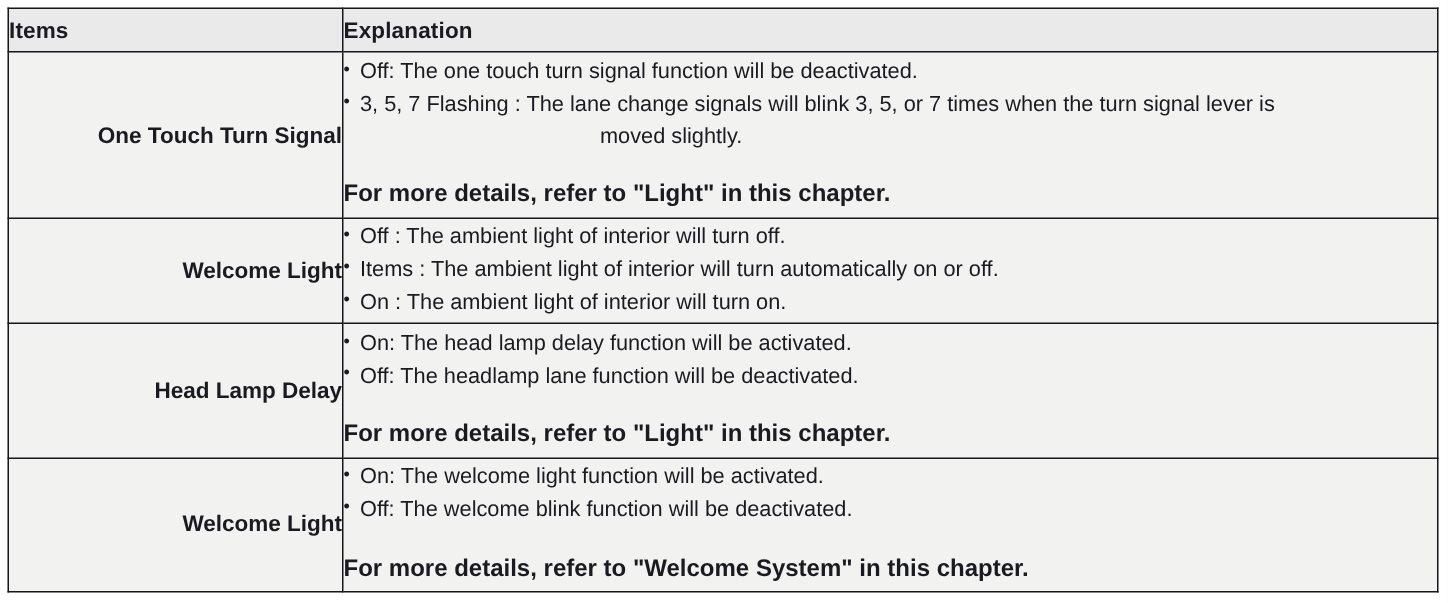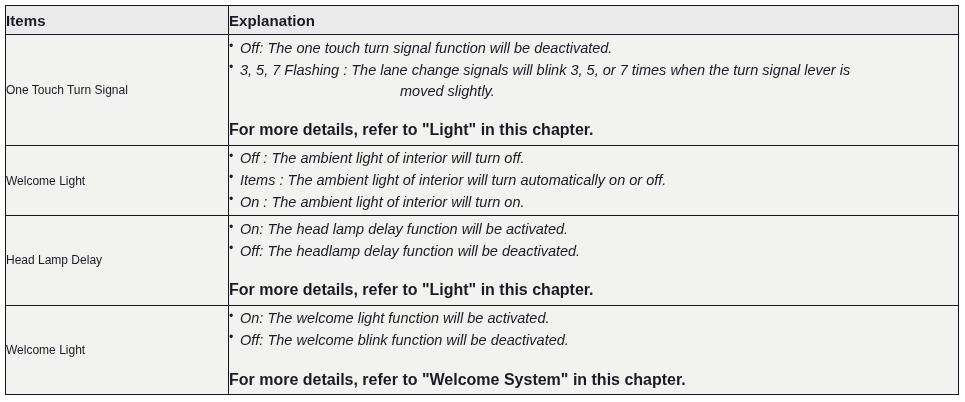--- a/index.html
+++ b/index.html
@@ -47,39 +47,38 @@
     text-align: left;
     height: 28px;
     letter-spacing: 0.1px;
   }
 
   col.col-items { width: 223px; }
   col.col-expl  { width: auto; }
 
   
   td.item-cell {
-    text-align: left;
-    font-size: 12px;
-    font-weight: normal;
+    text-align: right;
+    font-size: 15px;
+    font-weight: bold;
     padding: 4px 6px;
   }
 
   
   td.expl-cell {
     vertical-align: top;
     padding: 7px 10px 7px 10px;
     font-size: 14.5px;
     line-height: 1.42;
   }
 
   ul.bullets {
     list-style: none;
     margin: 0;
     padding: 0;
-    font-style: italic;
   }
   ul.bullets li {
     position: relative;
     padding-left: 11px;
     margin: 0 0 1px 0;
   }
   ul.bullets li::before {
     content: "\2022";
     position: absolute;
     left: 0;
@@ -133,21 +132,21 @@
               <li><span>Items : The ambient light of interior will turn automatically on or off.</span></li>
               <li><span>On : The ambient light of interior will turn on.</span></li>
             </ul>
           </td>
         </tr>
         <tr>
           <td class="item-cell">Head Lamp Delay</td>
           <td class="expl-cell">
             <ul class="bullets">
               <li><span>On: The head lamp delay function will be activated.</span></li>
-              <li><span>Off: The headlamp delay function will be deactivated.</span></li>
+              <li><span>Off: The headlamp lane function will be deactivated.</span></li>
             </ul>
             <div class="note-spacer"></div>
             <p class="note">For more details, refer to "Light" in this chapter.</p>
           </td>
         </tr>
         <tr>
           <td class="item-cell">Welcome Light</td>
           <td class="expl-cell">
             <ul class="bullets">
               <li><span>On: The welcome light function will be activated.</span></li>

